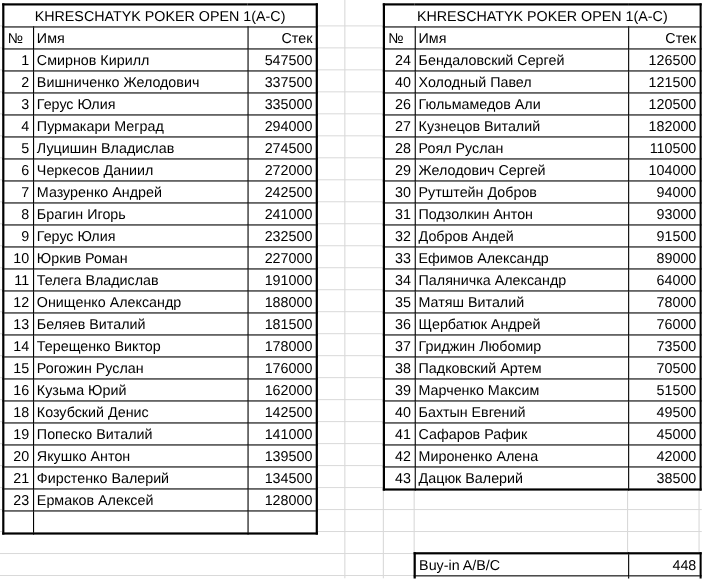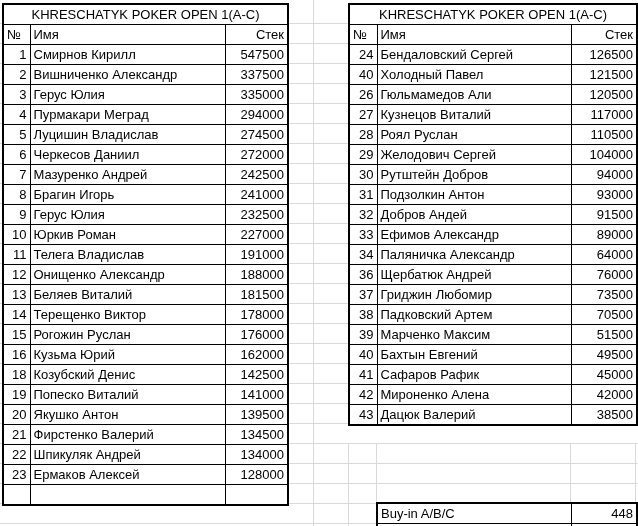--- a/index.html
+++ b/index.html
@@ -78,21 +78,21 @@
       </tr>
     </thead>
     <tbody>
         <tr>
           <td class="c-num">1</td>
           <td class="c-name">Смирнов Кирилл</td>
           <td class="c-stack">547500</td>
         </tr>
         <tr>
           <td class="c-num">2</td>
-          <td class="c-name">Вишниченко Александр</td>
+          <td class="c-name">Вишниченко Желодович</td>
           <td class="c-stack">337500</td>
         </tr>
         <tr>
           <td class="c-num">3</td>
           <td class="c-name">Герус Юлия</td>
           <td class="c-stack">335000</td>
         </tr>
         <tr>
           <td class="c-num">4</td>
           <td class="c-name">Пурмакари Меград</td>
@@ -170,25 +170,20 @@
         </tr>
         <tr>
           <td class="c-num">20</td>
           <td class="c-name">Якушко Антон</td>
           <td class="c-stack">139500</td>
         </tr>
         <tr>
           <td class="c-num">21</td>
           <td class="c-name">Фирстенко Валерий</td>
           <td class="c-stack">134500</td>
-        </tr>
-        <tr>
-          <td class="c-num">22</td>
-          <td class="c-name">Шпикуляк Андрей</td>
-          <td class="c-stack">134000</td>
         </tr>
         <tr>
           <td class="c-num">23</td>
           <td class="c-name">Ермаков Алексей</td>
           <td class="c-stack">128000</td>
         </tr>
       </tbody>
     <tbody>
       <tr>
         <td class="c-num"></td>
@@ -226,21 +221,21 @@
           <td class="c-stack">121500</td>
         </tr>
         <tr>
           <td class="c-num">26</td>
           <td class="c-name">Гюльмамедов Али</td>
           <td class="c-stack">120500</td>
         </tr>
         <tr>
           <td class="c-num">27</td>
           <td class="c-name">Кузнецов Виталий</td>
-          <td class="c-stack">117000</td>
+          <td class="c-stack">182000</td>
         </tr>
         <tr>
           <td class="c-num">28</td>
           <td class="c-name">Роял Руслан</td>
           <td class="c-stack">110500</td>
         </tr>
         <tr>
           <td class="c-num">29</td>
           <td class="c-name">Желодович Сергей</td>
           <td class="c-stack">104000</td>
@@ -262,20 +257,25 @@
         </tr>
         <tr>
           <td class="c-num">33</td>
           <td class="c-name">Ефимов Александр</td>
           <td class="c-stack">89000</td>
         </tr>
         <tr>
           <td class="c-num">34</td>
           <td class="c-name">Паляничка Александр</td>
           <td class="c-stack">64000</td>
+        </tr>
+        <tr>
+          <td class="c-num">35</td>
+          <td class="c-name">Матяш Виталий</td>
+          <td class="c-stack">78000</td>
         </tr>
         <tr>
           <td class="c-num">36</td>
           <td class="c-name">Щербатюк Андрей</td>
           <td class="c-stack">76000</td>
         </tr>
         <tr>
           <td class="c-num">37</td>
           <td class="c-name">Гриджин Любомир</td>
           <td class="c-stack">73500</td>

